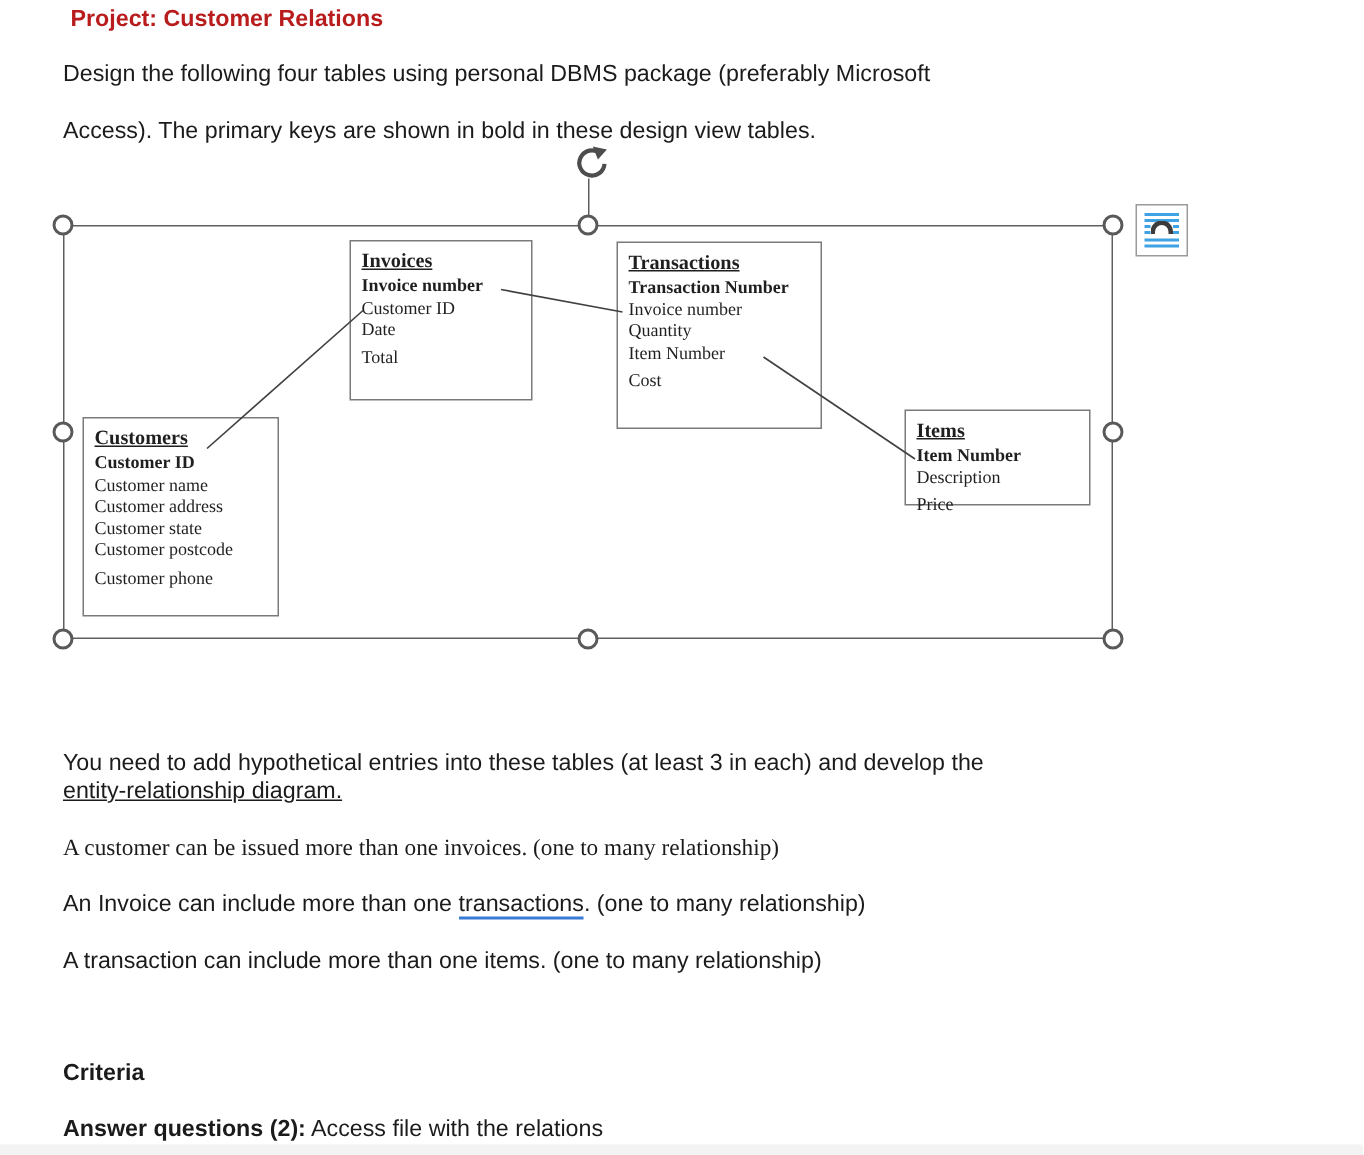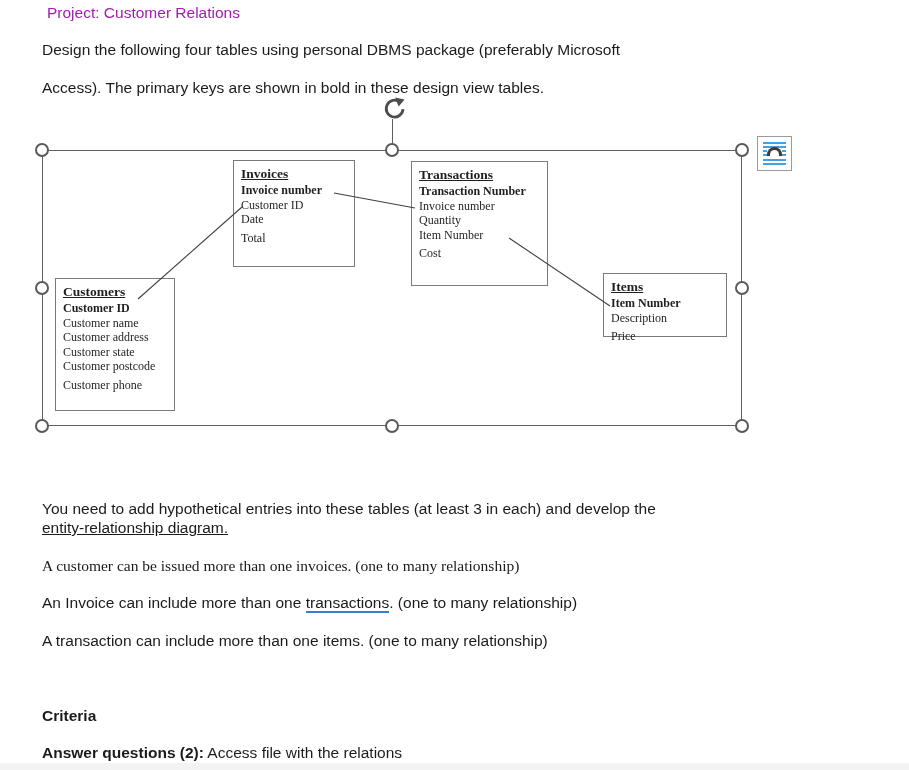--- a/index.html
+++ b/index.html
@@ -1,21 +1,21 @@
 <!DOCTYPE html>
 <html><head>
 <meta charset="utf-8">
 <style>
   html,body{margin:0;padding:0;background:#ffffff;}
   .page{
     position:relative;width:909px;height:770px;background:#ffffff;overflow:hidden;
     font-family:"Liberation Sans",sans-serif;color:#1b1b1b;
   }
   .tline{position:absolute;left:42px;font-size:15.5px;line-height:19px;white-space:nowrap;color:#1b1b1b;}
-  .doc-title{left:47px;font-weight:normal;color:#a21caf;}
+  .doc-title{left:47px;font-weight:bold;color:#b91c1c;}
   .bold{font-weight:bold;}
   .gram{color:#1b1b1b;border-bottom:2px solid #3a7bd5;padding-bottom:0px;}
 
   
   .sel-border{position:absolute;left:42px;top:150px;width:700px;height:276px;border:1px solid #5f5f5f;box-sizing:border-box;}
   .handle{position:absolute;width:10px;height:10px;border:2px solid #595959;border-radius:50%;background:#ffffff;box-sizing:content-box;}
   .rotate-stem{position:absolute;left:392px;top:119px;width:1px;height:27px;background:#5f5f5f;}
   .rotate-wrap{position:absolute;left:381px;top:95px;width:26px;height:26px;}
 
   
@@ -75,21 +75,21 @@
 
     <div class="tbox" style="left:411px;top:161px;width:137px;height:125px;">
       <span class="thead">Transactions</span>
       <span class="tfield pk">Transaction Number</span>
       <span class="tfield">Invoice number</span>
       <span class="tfield">Quantity</span>
       <span class="tfield">Item Number</span>
       <span class="tfield gap">Cost</span>
     </div>
 
-    <div class="tbox" style="left:55px;top:278px;width:120px;height:133px;">
+    <div class="tbox" style="left:55px;top:278px;width:131px;height:133px;">
       <span class="thead">Customers</span>
       <span class="tfield pk">Customer ID</span>
       <span class="tfield">Customer name</span>
       <span class="tfield">Customer address</span>
       <span class="tfield">Customer state</span>
       <span class="tfield">Customer postcode</span>
       <span class="tfield gap">Customer phone</span>
     </div>
 
     <div class="tbox" style="left:603px;top:273px;width:124px;height:64px;">

